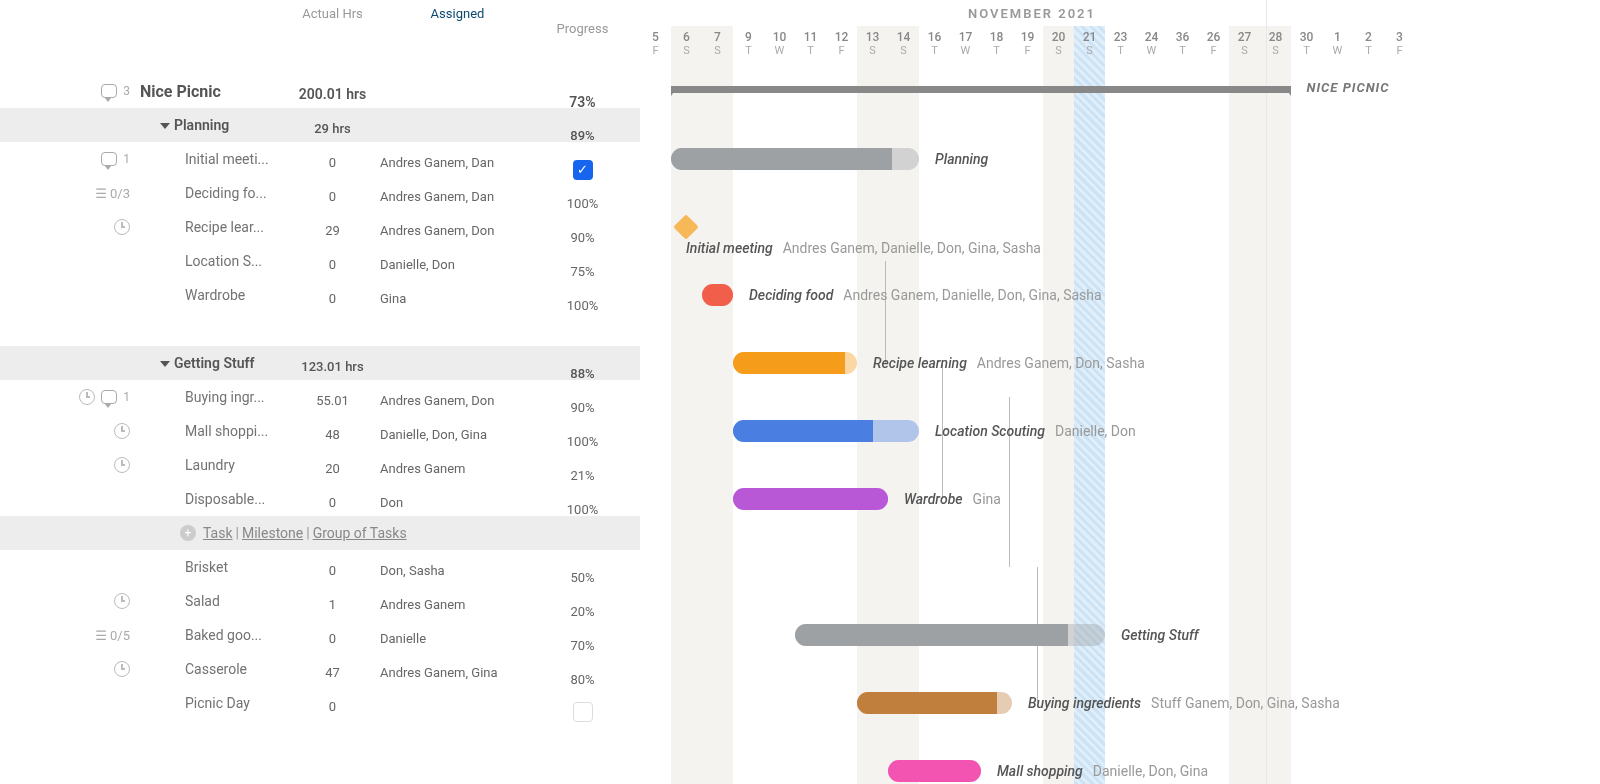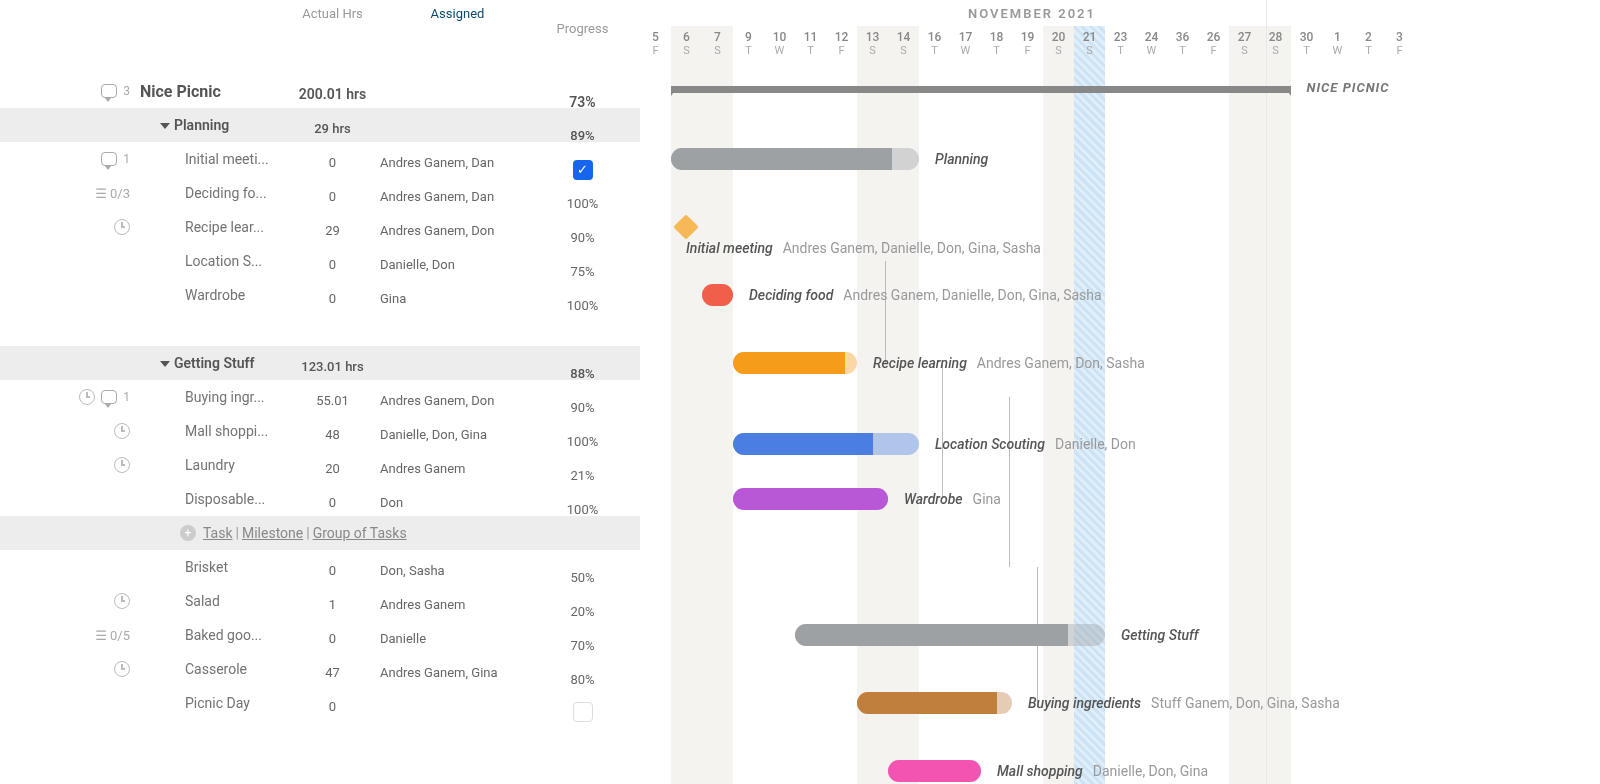--- a/index.html
+++ b/index.html
@@ -385,21 +385,21 @@
             <div class="label-wrap"><span class="task-name">Deciding food</span><span class="task-assign">Andres Ganem, Danielle, Don, Gina, Sasha</span></div>
           </div>
         </div>
         <div class="chart-row" style="top: 136px;">
           <div class="bar" style="left: 93px; width: 124px;">
             <div class="bar-bg" style="background: rgb(245, 156, 26);"></div>
             <div class="bar-fill" style="background: rgb(245, 156, 26); width: 90%;"></div>
             <div class="label-wrap"><span class="task-name">Recipe learning</span><span class="task-assign">Andres Ganem, Don, Sasha</span></div>
           </div>
         </div>
-        <div class="chart-row" style="top: 183px;">
+        <div class="chart-row" style="top: 170px;">
           <div class="bar" style="left: 93px; width: 186px;">
             <div class="bar-bg" style="background: rgb(74, 126, 224);"></div>
             <div class="bar-fill" style="background: rgb(74, 126, 224); width: 75%;"></div>
             <div class="label-wrap"><span class="task-name">Location Scouting</span><span class="task-assign">Danielle, Don</span></div>
           </div>
         </div>
         <div class="chart-row" style="top: 204px;">
           <div class="bar" style="left: 93px; width: 155px;">
             <div class="bar-bg" style="background: rgb(184, 88, 214);"></div>
             <div class="bar-fill" style="background: rgb(184, 88, 214); width: 100%; border-radius: 11px;"></div>

